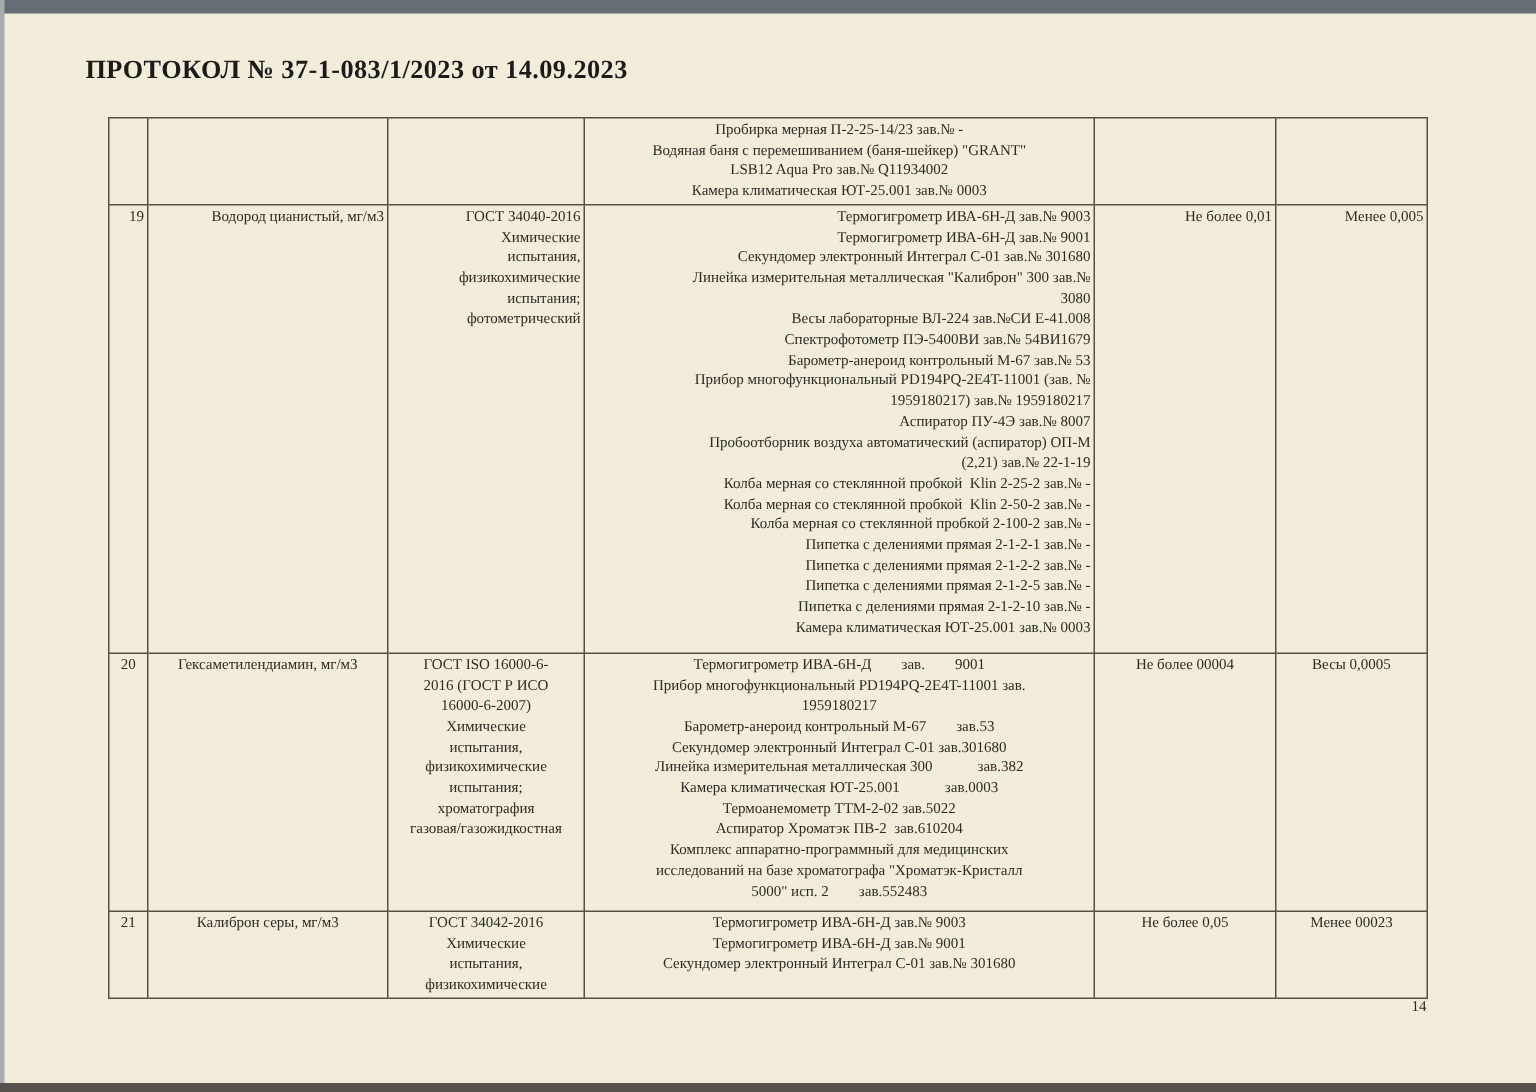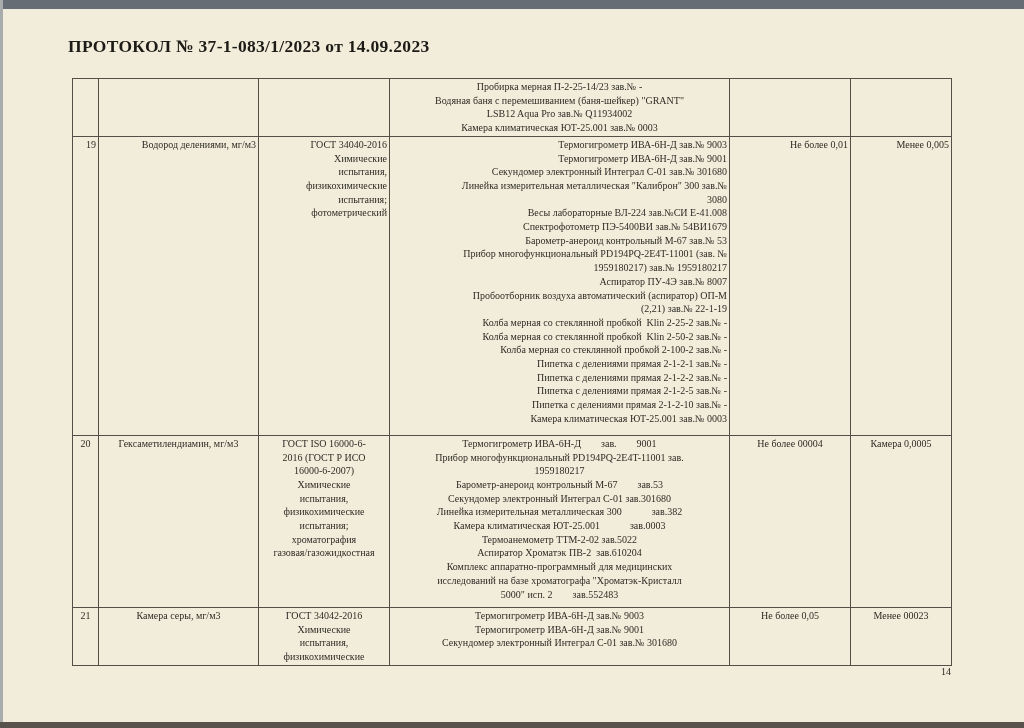--- a/index.html
+++ b/index.html
@@ -19,21 +19,21 @@
   }
   .strip-left {
     position: absolute; left: 0; top: 0; width: 3px; height: 728px;
     background: #a9acad;
   }
   .strip-bottom {
     position: absolute; left: 0; top: 722px; width: 1024px; height: 6px;
     background: #57534c;
   }
   .doc-title {
-    position: absolute; left: 68px; top: 36px; margin: 0;
+    position: absolute; left: 57px; top: 36px; margin: 0;
     font-size: 17.5px; font-weight: bold; letter-spacing: 0.3px;
     color: #1d1b17;
   }
   table.protocol {
     position: absolute; left: 72px; top: 78px;
     width: 879px;
     border-collapse: collapse;
     table-layout: fixed;
   }
   table.protocol td {
@@ -82,21 +82,21 @@
       <td></td>
       <td>Пробирка мерная П-2-25-14/23 зав.№ -
 Водяная баня с перемешиванием (баня-шейкер) "GRANT"
 LSB12 Aqua Pro зав.№ Q11934002
 Камера климатическая ЮТ-25.001 зав.№ 0003</td>
       <td></td>
       <td></td>
     </tr>
     <tr class="r-19">
       <td>19</td>
-      <td>Водород делениями, мг/м3</td>
+      <td>Водород цианистый, мг/м3</td>
       <td>ГОСТ 34040-2016
 Химические
 испытания,
 физикохимические
 испытания;
 фотометрический</td>
       <td>Термогигрометр ИВА-6Н-Д зав.№ 9003
 Термогигрометр ИВА-6Н-Д зав.№ 9001
 Секундомер электронный Интеграл С-01 зав.№ 301680
 Линейка измерительная металлическая "Калиброн" 300 зав.№
@@ -138,25 +138,25 @@
 Барометр-анероид контрольный М-67        зав.53
 Секундомер электронный Интеграл С-01 зав.301680
 Линейка измерительная металлическая 300            зав.382
 Камера климатическая ЮТ-25.001            зав.0003
 Термоанемометр ТТМ-2-02 зав.5022
 Аспиратор Хроматэк ПВ-2  зав.610204
 Комплекс аппаратно-программный для медицинских
 исследований на базе хроматографа "Хроматэк-Кристалл
 5000" исп. 2        зав.552483</td>
       <td>Не более 00004</td>
-      <td>Камера 0,0005</td>
+      <td>Весы 0,0005</td>
     </tr>
     <tr class="r-21">
       <td>21</td>
-      <td>Камера серы, мг/м3</td>
+      <td>Калиброн серы, мг/м3</td>
       <td>ГОСТ 34042-2016
 Химические
 испытания,
 физикохимические</td>
       <td>Термогигрометр ИВА-6Н-Д зав.№ 9003
 Термогигрометр ИВА-6Н-Д зав.№ 9001
 Секундомер электронный Интеграл С-01 зав.№ 301680</td>
       <td>Не более 0,05</td>
       <td>Менее 00023</td>
     </tr>

